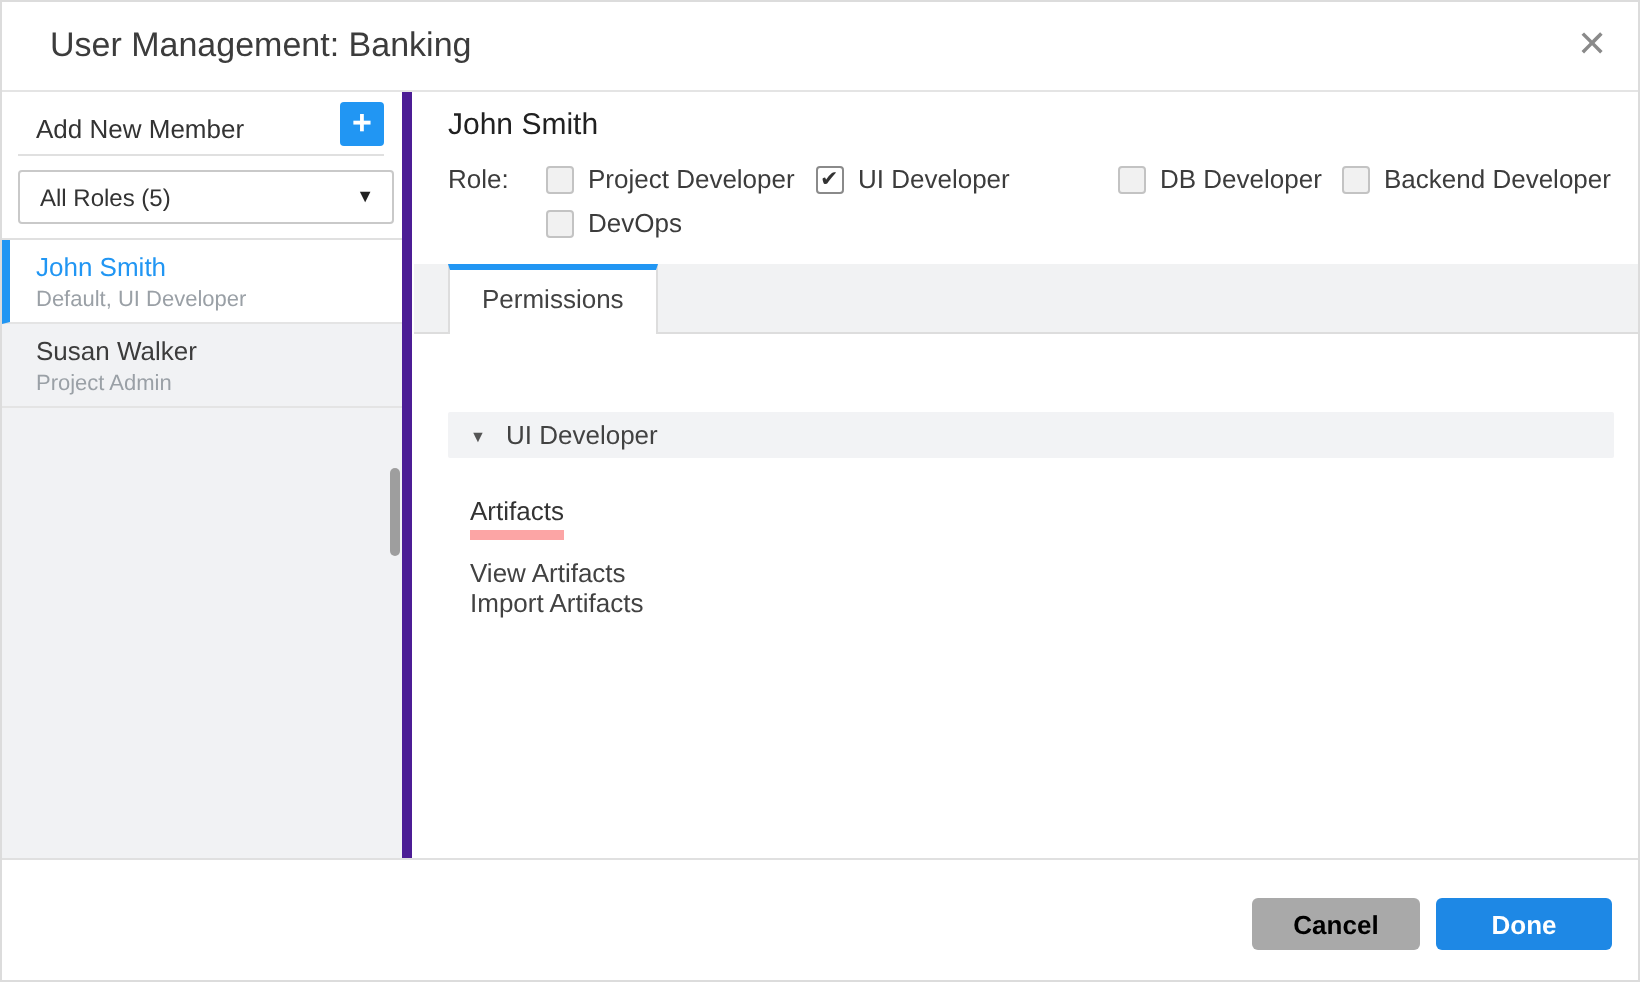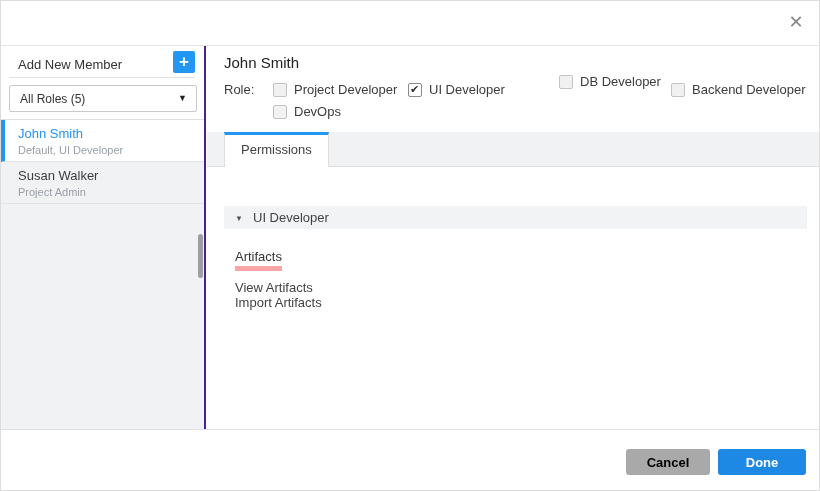--- a/index.html
+++ b/index.html
@@ -6,21 +6,21 @@
   * { box-sizing:border-box; }
   body { margin:0; background:#e9e9e9; font-family:"Liberation Sans","DejaVu Sans",sans-serif; }
   .dialog { position:relative; width:820px; height:491px; background:#fff; border:1px solid #dcdcdc; overflow:hidden; }
 
   
   .dlg-header { position:absolute; left:0; top:0; right:0; height:45px; background:#fff; border-bottom:1px solid #e4e4e4; }
   .dlg-title { position:absolute; left:24px; top:12px; font-size:17px; color:#3c3c3c; }
   .close-btn { position:absolute; right:11px; top:9px; width:24px; height:24px; text-align:center; line-height:24px; font-size:18px; color:#8a8a8a; cursor:pointer; }
 
   
-  .sidebar { position:absolute; left:0; top:45px; width:205px; height:385px; background:#fff; border-right:2px solid #4c1d95; }
+  .sidebar { position:absolute; left:0; top:45px; width:205px; height:385px; background:#fff; border-right:5px solid #4c1d95; }
   .add-label { position:absolute; left:17px; top:11px; font-size:13px; color:#333; font-weight:500; }
   .add-btn { position:absolute; right:9px; top:5px; width:22px; height:22px; background:var(--accent); color:#fff; border-radius:2px; text-align:center; line-height:21px; font-size:17px; font-weight:bold; cursor:pointer; }
   .add-sep { position:absolute; left:8px; right:9px; top:31px; border-top:1px solid #e0e0e0; }
   .roles-select { position:absolute; left:8px; top:39px; width:188px; height:27px; border:1px solid #c9c9c9; border-radius:2px; background:#fff; cursor:pointer; }
   .roles-select .val { position:absolute; left:10px; top:6px; font-size:12px; color:#333; }
   .roles-select .caret { position:absolute; right:9px; top:7px; font-size:9px; color:#222; }
   .member-list { position:absolute; left:0; top:73px; right:0; bottom:0; background:#f1f2f4; border-top:1px solid #e0e0e0; }
   .member-row { position:relative; width:100%; padding:6px 0 0 17px; height:42px; border-bottom:1px solid #e4e4e4; cursor:pointer; }
   .member-row .m-name { font-size:13px; color:#3c3c3c; }
   .member-row .m-roles { font-size:11px; color:#9aa0a6; margin-top:3px; }
@@ -29,21 +29,21 @@
   .scroll-thumb { position:absolute; right:1px; top:188px; width:5px; height:44px; background:#9e9e9e; border-radius:3px; }
 
   
   .main { position:absolute; left:206px; top:45px; right:0; height:385px; background:#fff; }
   .member-name { position:absolute; left:17px; top:8px; font-size:15px; font-weight:500; color:#212121; }
   .role-label { position:absolute; left:17px; top:36px; font-size:13px; font-weight:normal; color:#3c3c3c; }
   .role-item { position:absolute; display:flex; align-items:center; gap:7px; height:15px; }
   .role-item .rl { font-size:13px; color:#3c3c3c; }
   .r0 { left:66px;  top:36px; }
   .r1 { left:201px; top:36px; }
-  .r2 { left:352px; top:28px; }
+  .r2 { left:352px; top:36px; }
   .r3 { left:464px; top:36px; }
   .r4 { left:66px;  top:58px; }
   .cb { width:14px; height:14px; border:1px solid #c3c3c3; border-radius:2px; background:#f1f1f1; position:relative; cursor:pointer; flex:0 0 auto; }
   .cb.checked { background:#fff; border-color:#8a8a8a; }
   .cb.checked::after { content:"\2714"; position:absolute; left:1px; top:-1px; font-size:11px; color:#333; }
 
   .tabstrip { position:absolute; left:0; right:0; top:86px; height:35px; background:#f1f2f3; border-bottom:1px solid #ddd; }
   .tab { position:absolute; left:17px; top:86px; height:35px; padding:0 16px; background:#fff; border-left:1px solid #ddd; border-right:1px solid #ddd; border-top:3px solid var(--accent); font-size:13px; color:#424242; line-height:30px; z-index:2; cursor:pointer; }
 
   .acc { position:absolute; left:17px; width:583px; height:23px; background:#f2f3f5; border-radius:1px; font-size:13px; color:#424242; line-height:23px; cursor:pointer; }
@@ -64,20 +64,21 @@
   .btn { position:absolute; top:19px; height:26px; border:none; border-radius:3px; font-size:13px; font-weight:bold; font-family:inherit; cursor:pointer; }
   .btn-cancel { left:625px; width:84px; background:#a9a9a9; color:#000000; }
   .btn-done { left:717px; width:88px; background:var(--done); color:#fff; }
 </style>
 </head>
 <body>
 
 <div class="dialog">
 
   <div class="dlg-header">
+    <div class="dlg-title">User Management: Banking</div>
     <div class="close-btn">✕</div>
   </div>
 
   <div class="sidebar">
     <div class="add-label">Add New Member</div>
     <div class="add-btn">+</div>
     <div class="add-sep"></div>
     <div class="roles-select">
       <span class="val">All Roles (5)</span>
       <span class="caret">▼</span>

